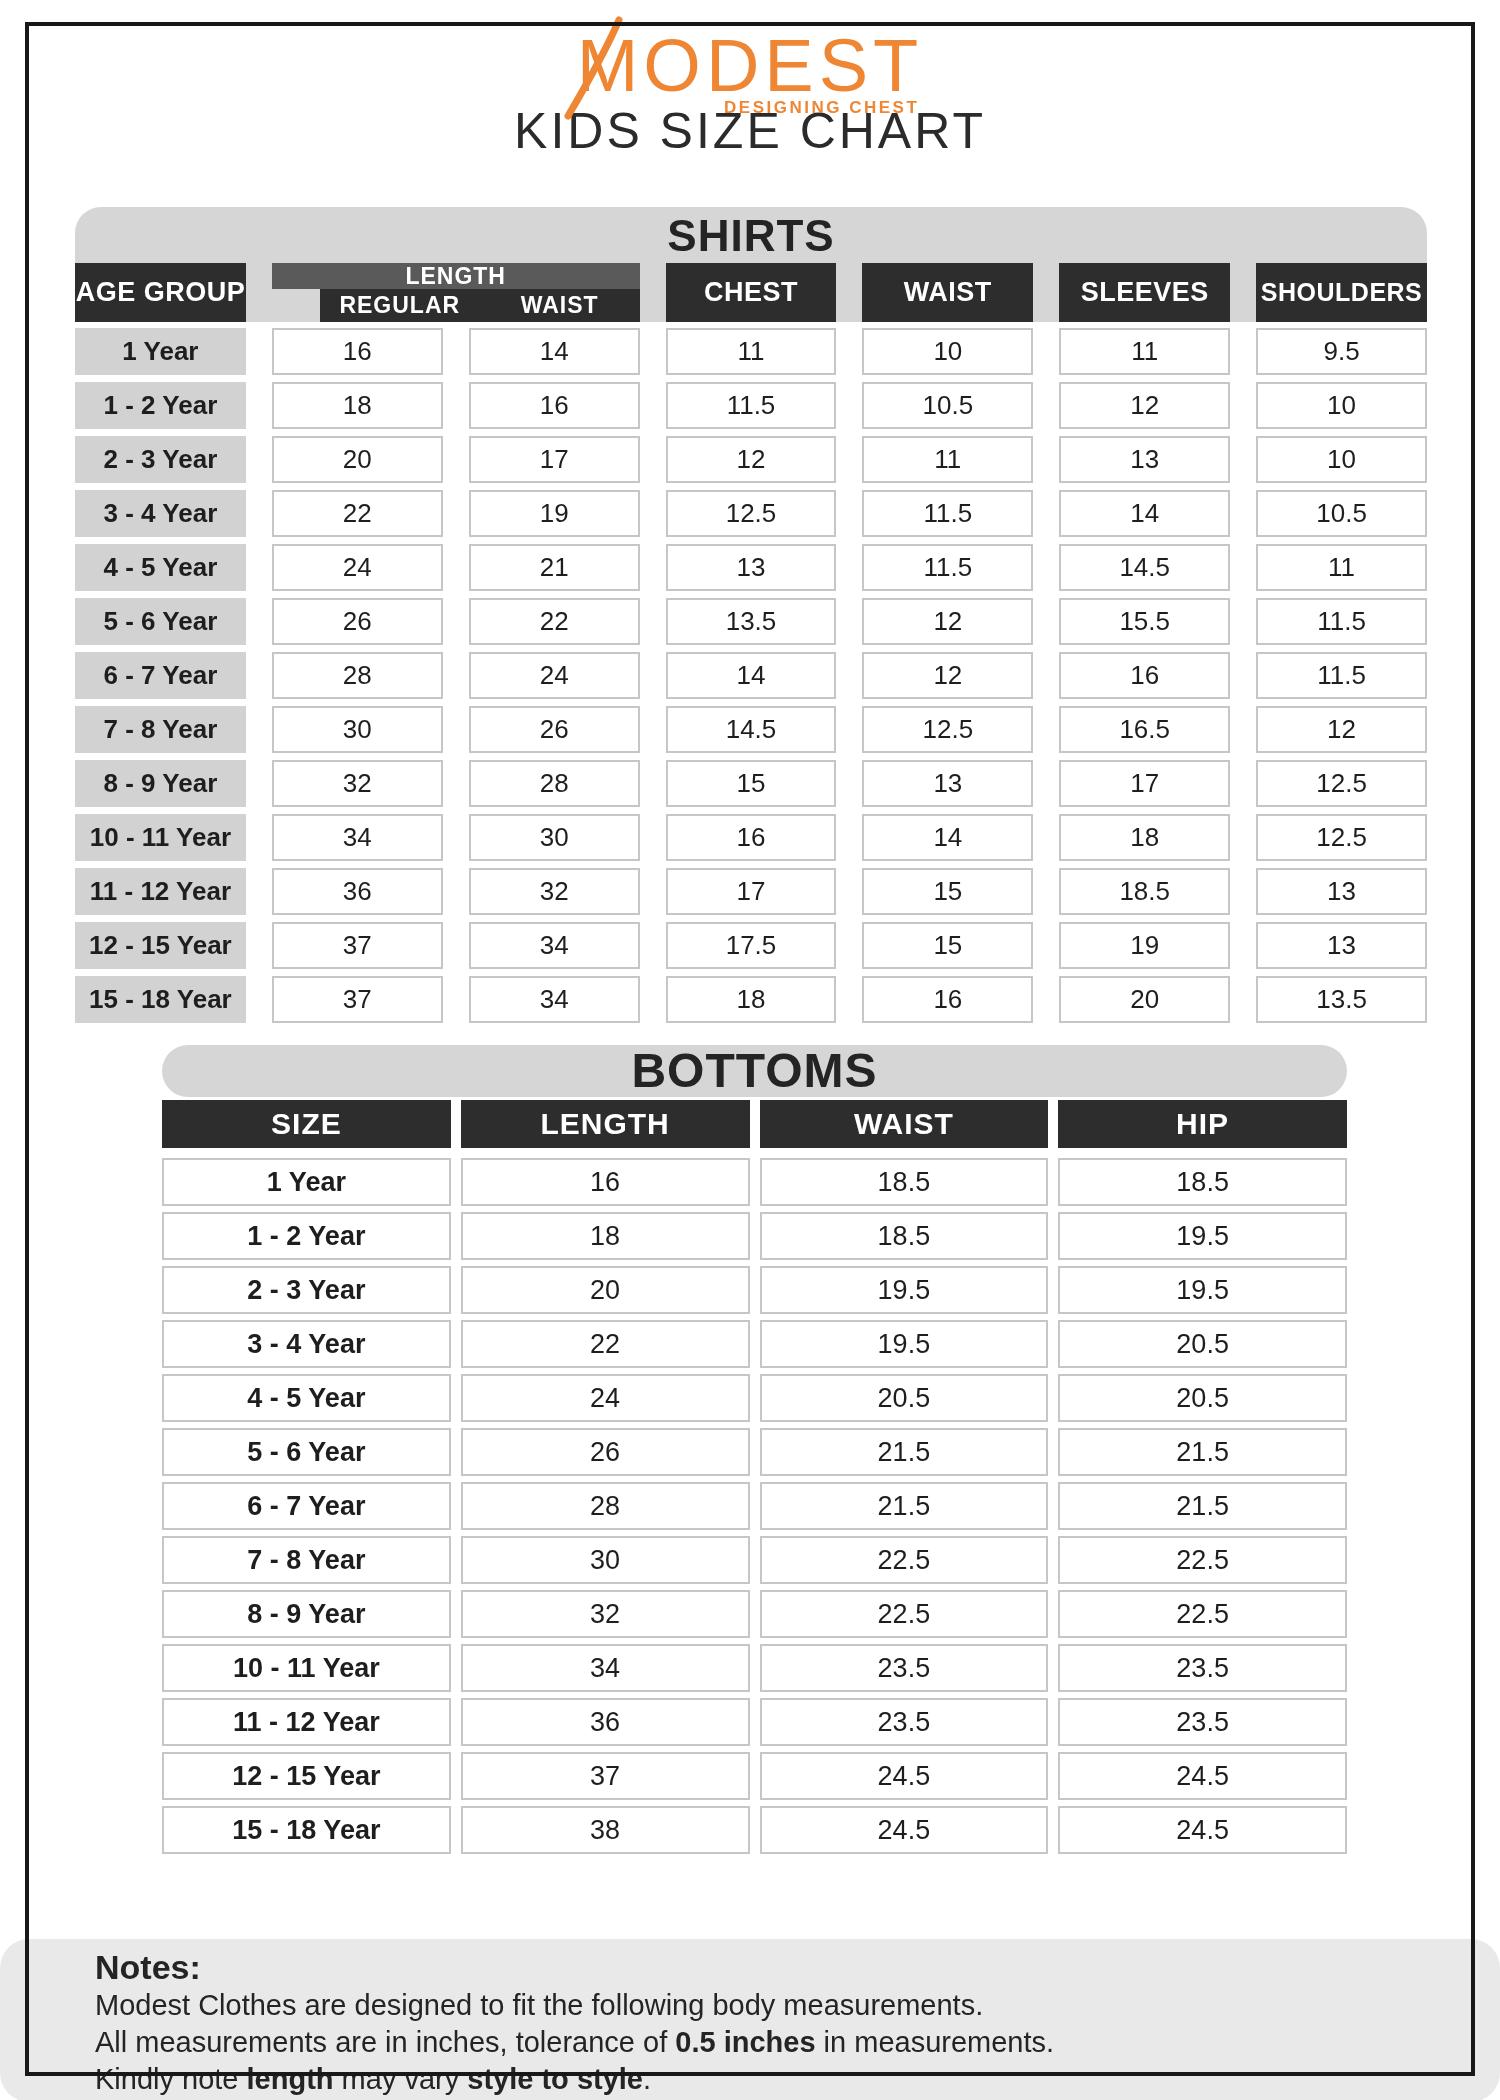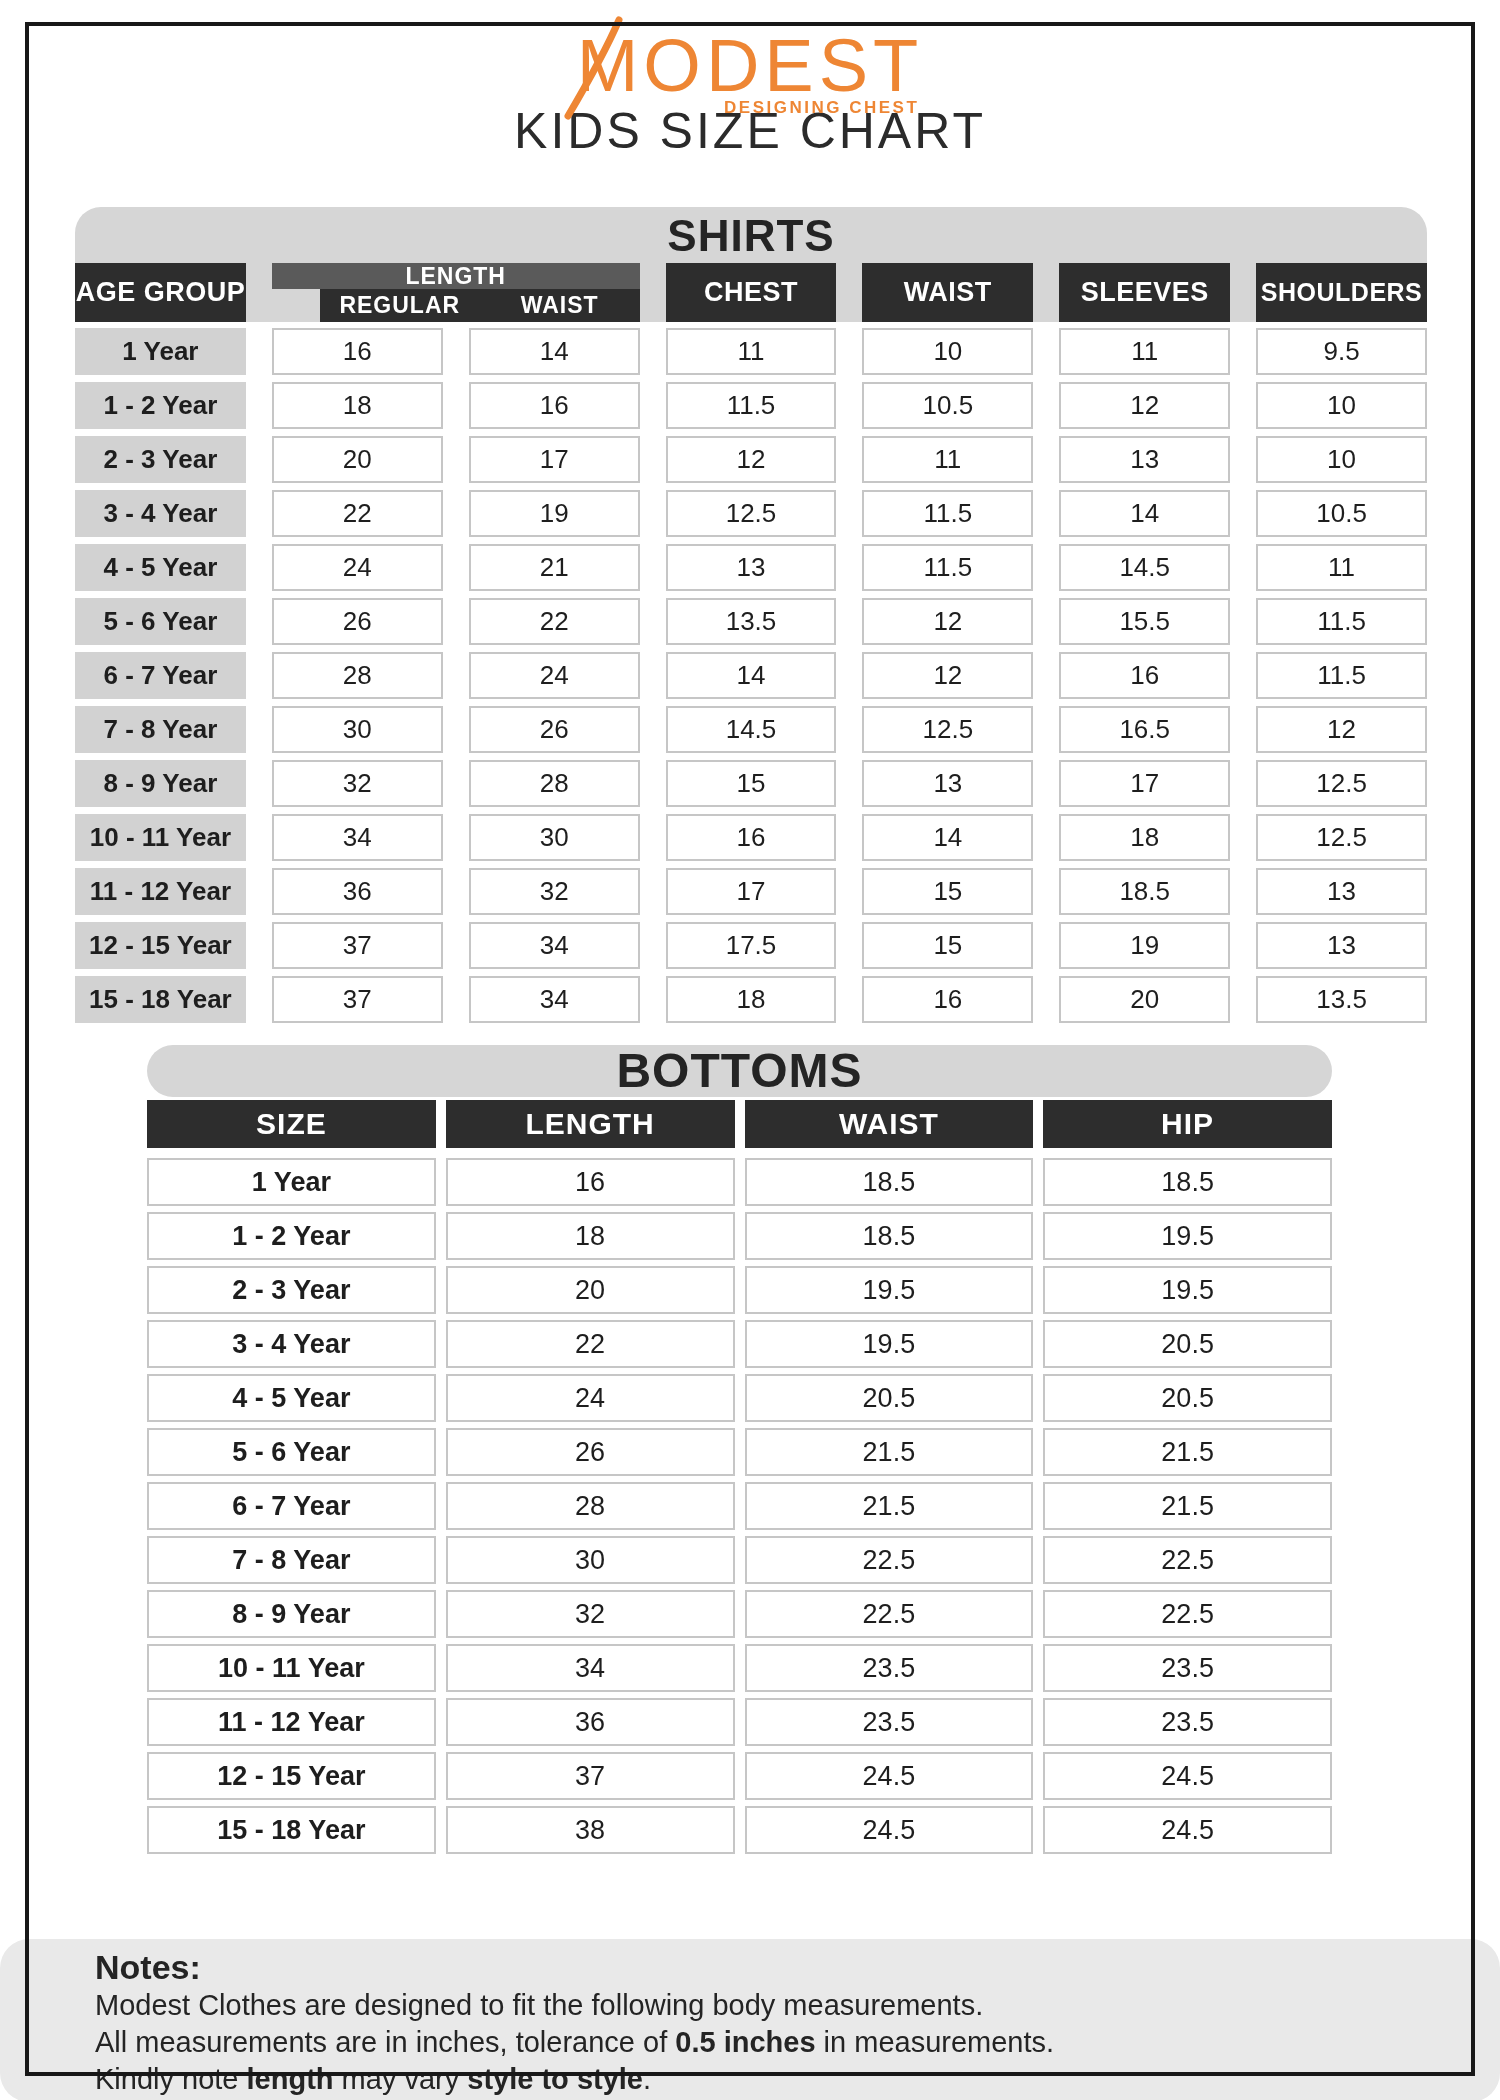--- a/index.html
+++ b/index.html
@@ -77,21 +77,21 @@
   }
   .s-rows{margin-top:6px;}
   .s-row{height:47px;margin-bottom:7px;}
   .cell{
     display:flex;align-items:center;justify-content:center;
     font-size:26px;color:#1e1e1e;box-sizing:border-box;
   }
   .cell-label{background:var(--labelbg);font-weight:bold;}
   .cell-data{background:#fff;border:2px solid var(--cellborder);}
   
-  .bottoms{position:absolute;left:147px;top:1045px;width:1185px;}
+  .bottoms{position:absolute;left:162px;top:1045px;width:1185px;}
   .bottoms-panel{height:52px;background:var(--panel);border-radius:26px;}
   .bottoms-panel .section-title{font-size:48px;line-height:52px;}
   .b-grid{display:grid;grid-template-columns:repeat(4,1fr);gap:10px;}
   .b-head{margin-top:3px;height:48px;}
   .b-head .h-cell{font-size:30px;letter-spacing:1px;}
   .b-rows{margin-top:10px;}
   .b-row{height:48px;margin-bottom:6px;}
   .b-row .cell{font-size:27px;}
   .b-row .cell-size{background:#fff;border:2px solid var(--cellborder);font-weight:bold;}
   

